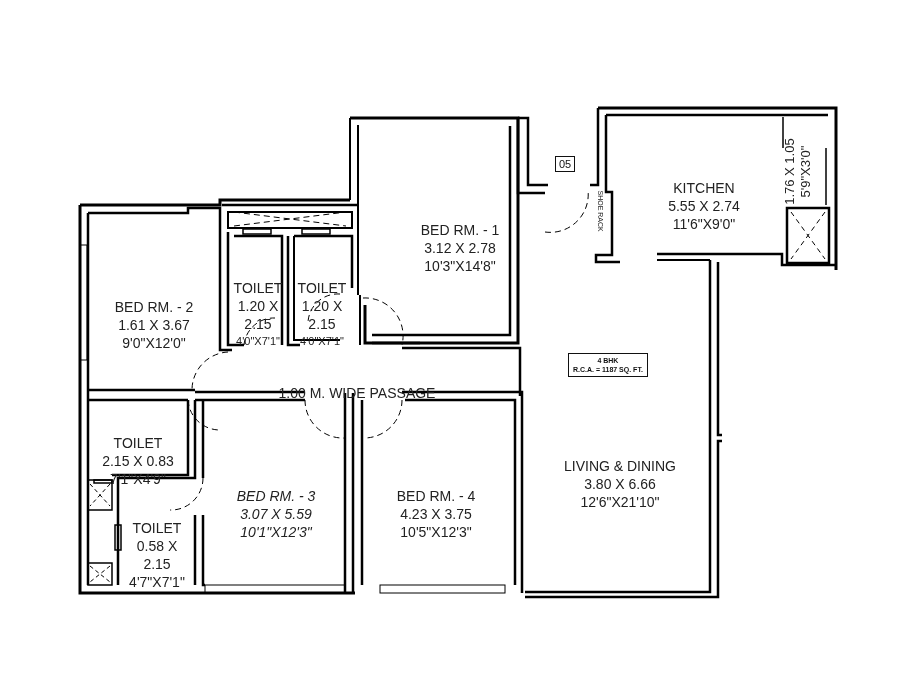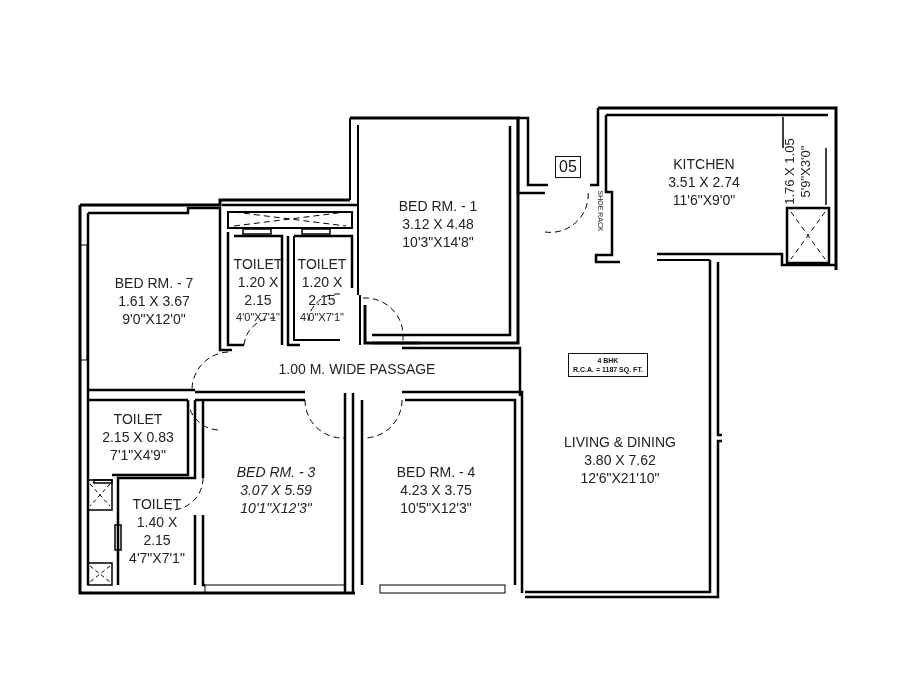--- a/index.html
+++ b/index.html
@@ -1,22 +1,22 @@
 <!DOCTYPE html>
 <html><head>
 <meta charset="utf-8">
 <style>
   html, body { margin:0; padding:0; background:#ffffff; }
   body { width:900px; height:700px; position:relative; overflow:hidden; font-family:"Liberation Sans", sans-serif; }
   svg.plan { position:absolute; left:0; top:0; }
-  .lbl { position:absolute; text-align:center; color:#222; font-family:"Liberation Sans", sans-serif; line-height:1.28; white-space:nowrap; transform:translateX(-50%); }
+  .lbl { position:absolute; text-align:center; color:#222; font-family:"Liberation Sans", sans-serif; line-height:1.28; white-space:nowrap; transform:translateX(-50%);margin-top:24px; }
   .lbl span { display:block; }
   .sz14 { font-size:14px; }
   .small { font-size:11px; }
-  .badge { position:absolute; border:1px solid #111; background:#fff; font-size:16px; padding:1px 3px; color:#111; }
+  .badge { position:absolute; border:1px solid #111; background:#fff; font-size:11px; padding:1px 3px; color:#111; }
   .bhk { position:absolute; border:1.5px solid #111; background:#fff; text-align:center; font-size:7px; font-weight:bold; line-height:1.3; padding:2px 4px; color:#111; }
   .vert { position:absolute; transform:rotate(-90deg); transform-origin:center; font-size:13px; color:#222; white-space:nowrap; line-height:1.2; text-align:center; }
   .shoe { position:absolute; transform:rotate(90deg); transform-origin:center; font-size:7px; color:#222; white-space:nowrap; }
 </style>
 </head>
 <body>
 
 <svg class="plan" width="900" height="700" viewBox="0 0 900 700" xmlns="http://www.w3.org/2000/svg">
   <g fill="none" stroke="#000" stroke-width="3" stroke-linejoin="miter">
 
@@ -98,28 +98,28 @@
     <path d="M188 400 A32 32 0 0 0 220 430"></path>
     <path d="M244 345 A30 30 0 0 1 275 318"></path>
     <path d="M340 294 A30 30 0 0 0 308 322"></path>
     <path d="M363 298 A38 38 0 0 1 402 345"></path>
     <path d="M305 400 A38 38 0 0 0 345 438"></path>
     <path d="M402 400 A38 38 0 0 1 365 438"></path>
     <path d="M203 478 A32 32 0 0 1 170 510"></path>
   </g>
 </svg>
 
-<div class="lbl sz14" style="left:438px; top:198px;">
+<div class="lbl sz14" style="left:460px; top:198px;">
   <span>BED RM. - 1</span>
-  <span>3.12 X 4.48</span>
+  <span>3.12 X 2.78</span>
   <span>10'3"X14'8"</span>
 </div>
 
 <div class="lbl sz14" style="left:154px; top:275px;">
-  <span>BED RM. - 7</span>
+  <span>BED RM. - 2</span>
   <span>1.61 X 3.67</span>
   <span>9'0"X12'0"</span>
 </div>
 
 <div class="lbl sz14" style="left:258px; top:256px;">
   <span>TOILET</span>
   <span>1.20 X</span>
   <span>2.15</span>
   <span class="small">4'0"X7'1"</span>
 </div>
@@ -130,21 +130,21 @@
   <span>2.15</span>
   <span class="small">4'0"X7'1"</span>
 </div>
 
 <div class="lbl sz14" style="left:357px; top:361px;">
   <span>1.00 M. WIDE PASSAGE</span>
 </div>
 
 <div class="lbl sz14" style="left:704px; top:156px;">
   <span>KITCHEN</span>
-  <span>3.51 X 2.74</span>
+  <span>5.55 X 2.74</span>
   <span>11'6"X9'0"</span>
 </div>
 
 <div class="vert" style="left:758px; top:156px; width:80px;">
   <span style="display:block;">1.76 X 1.05</span>
   <span style="display:block;">5'9"X3'0"</span>
 </div>
 
 <div class="shoe" style="left:575px; top:212px; width:50px;">
   <span>SHOE RACK</span>
@@ -154,33 +154,33 @@
   <span>05</span>
 </div>
 
 <div class="bhk" style="left:568px; top:353px;">
   <span style="display:block;">4 BHK</span>
   <span style="display:block;">R.C.A. = 1187 SQ. FT.</span>
 </div>
 
 <div class="lbl sz14" style="left:620px; top:434px;">
   <span>LIVING &amp; DINING</span>
-  <span>3.80 X 7.62</span>
+  <span>3.80 X 6.66</span>
   <span>12'6"X21'10"</span>
 </div>
 
 <div class="lbl sz14" style="left:138px; top:411px;">
   <span>TOILET</span>
   <span>2.15 X 0.83</span>
   <span>7'1"X4'9"</span>
 </div>
 
 <div class="lbl sz14" style="left:157px; top:496px;">
   <span>TOILET</span>
-  <span>1.40 X</span>
+  <span>0.58 X</span>
   <span>2.15</span>
   <span>4'7"X7'1"</span>
 </div>
 
 <div class="lbl sz14" style="left:276px; top:464px;font-style:italic;">
   <span>BED RM. - 3</span>
   <span>3.07 X 5.59</span>
   <span>10'1"X12'3"</span>
 </div>
 

